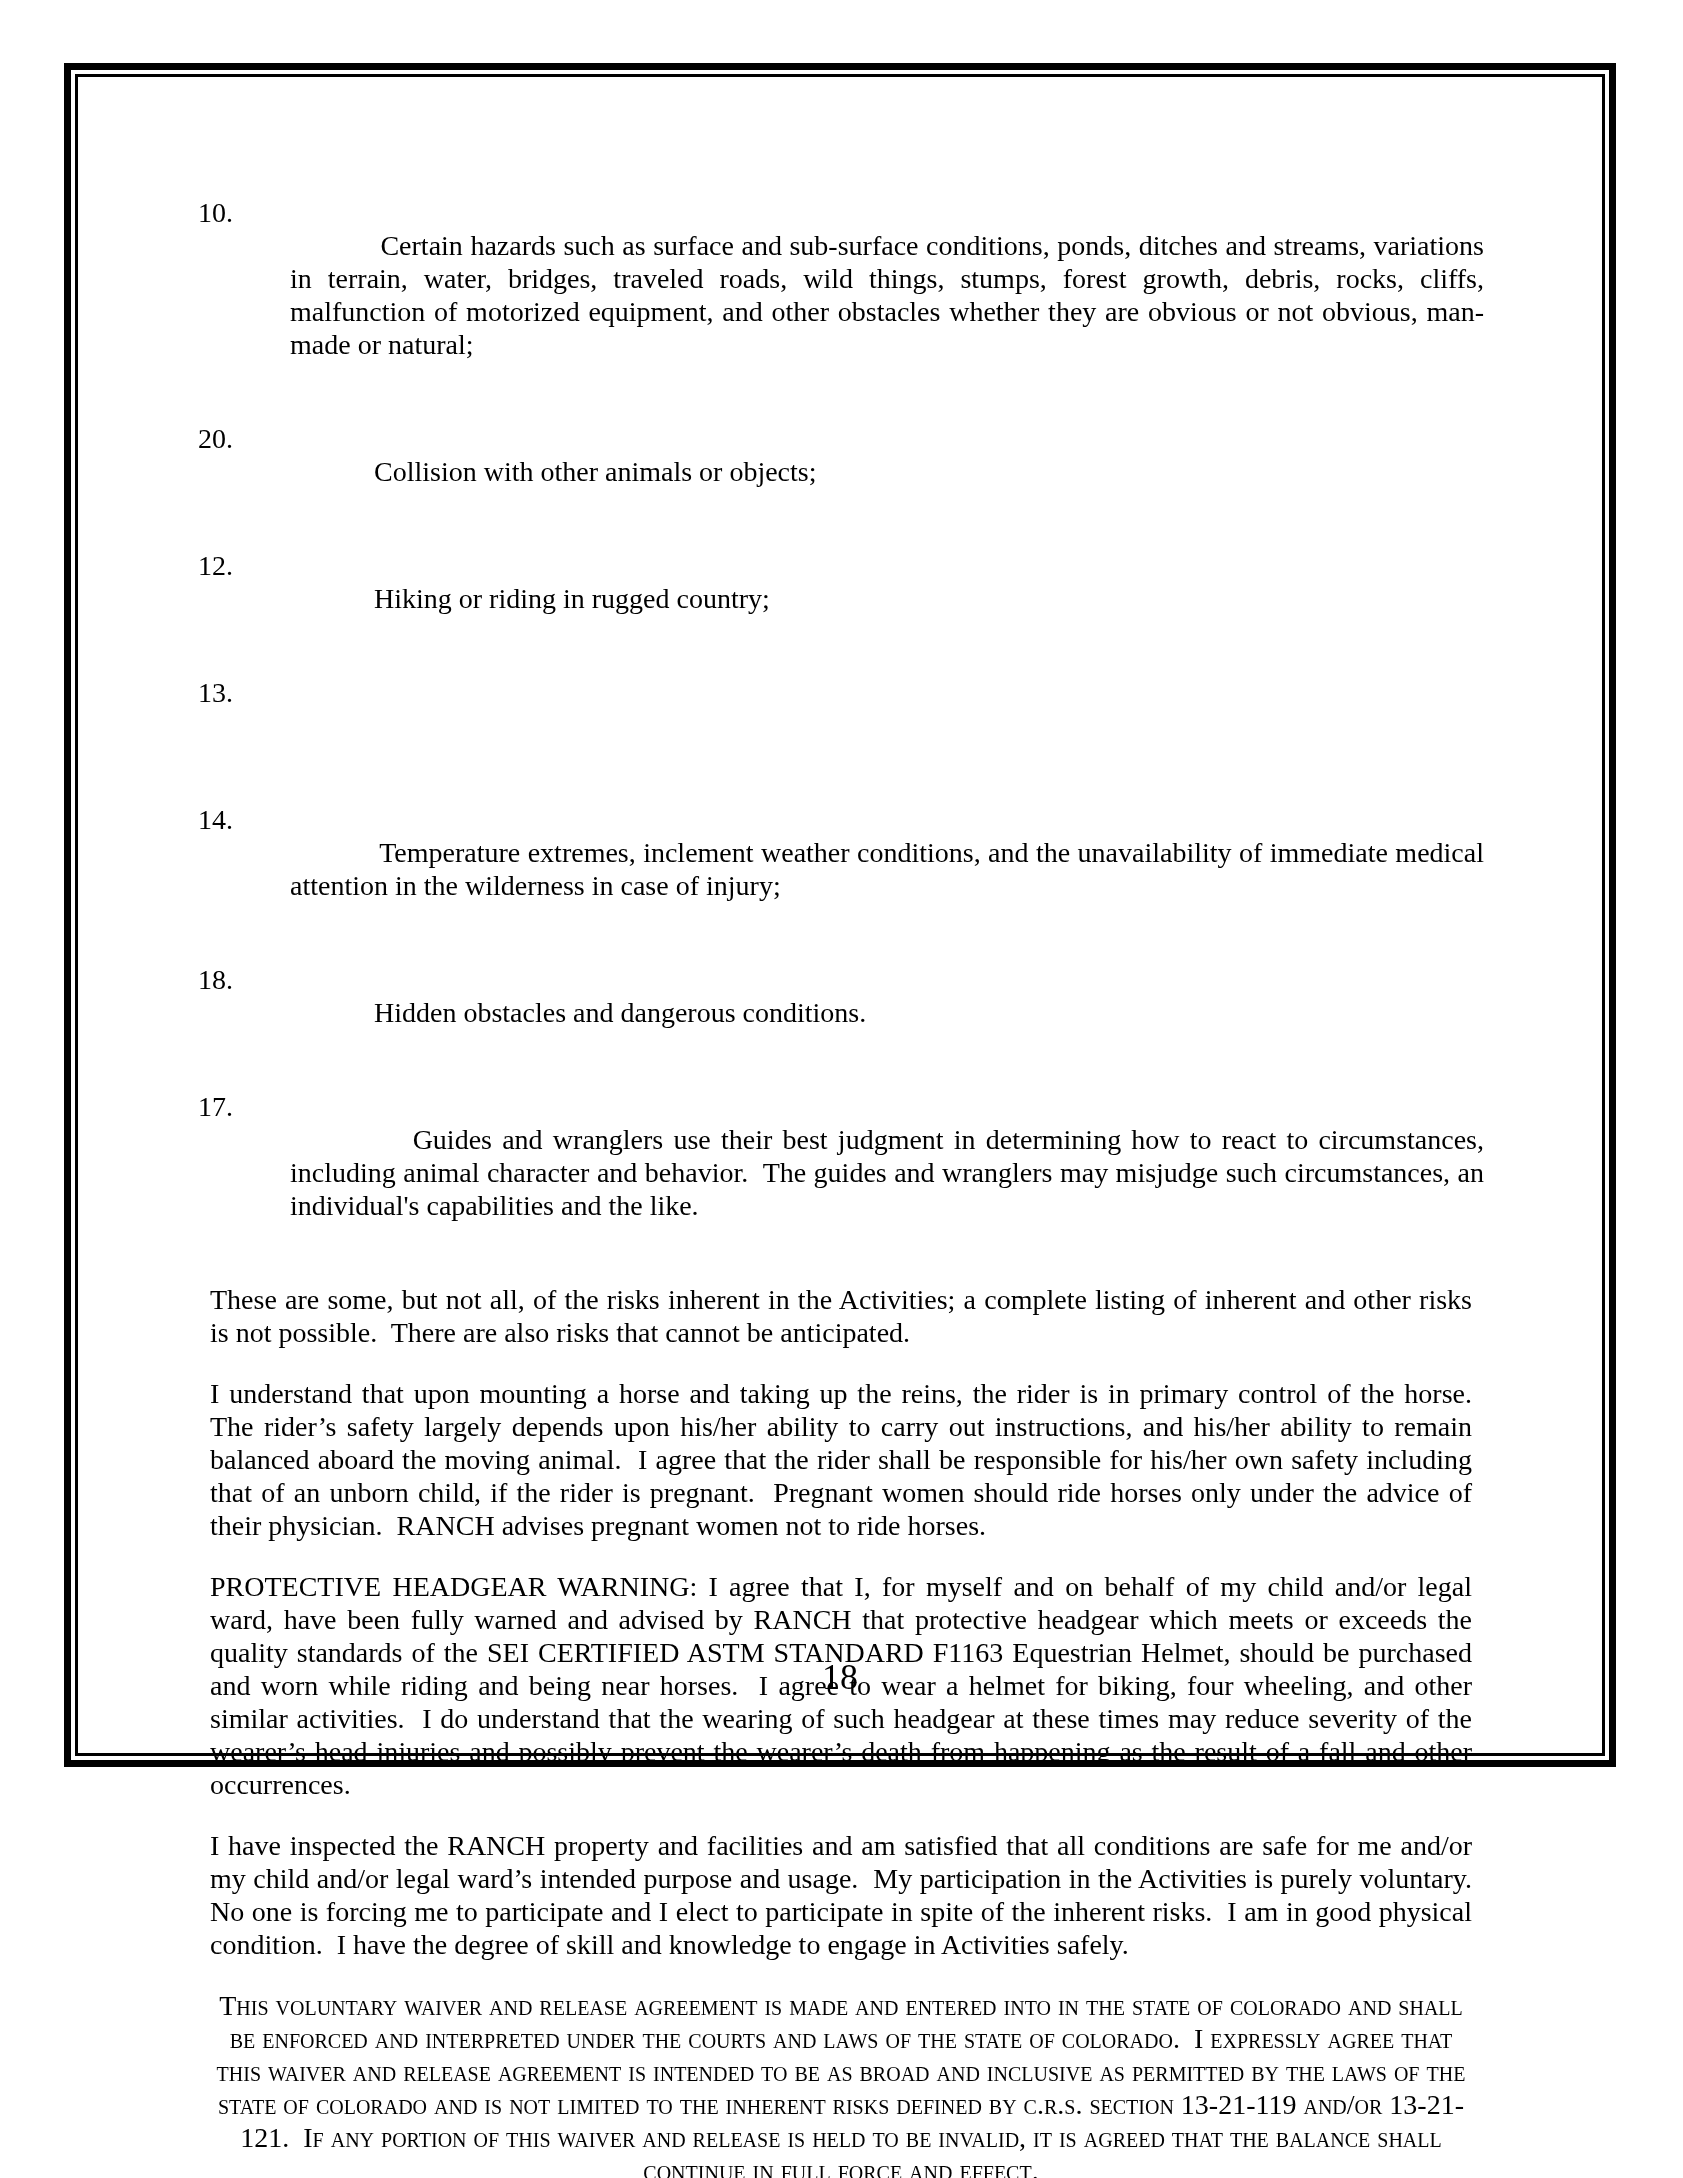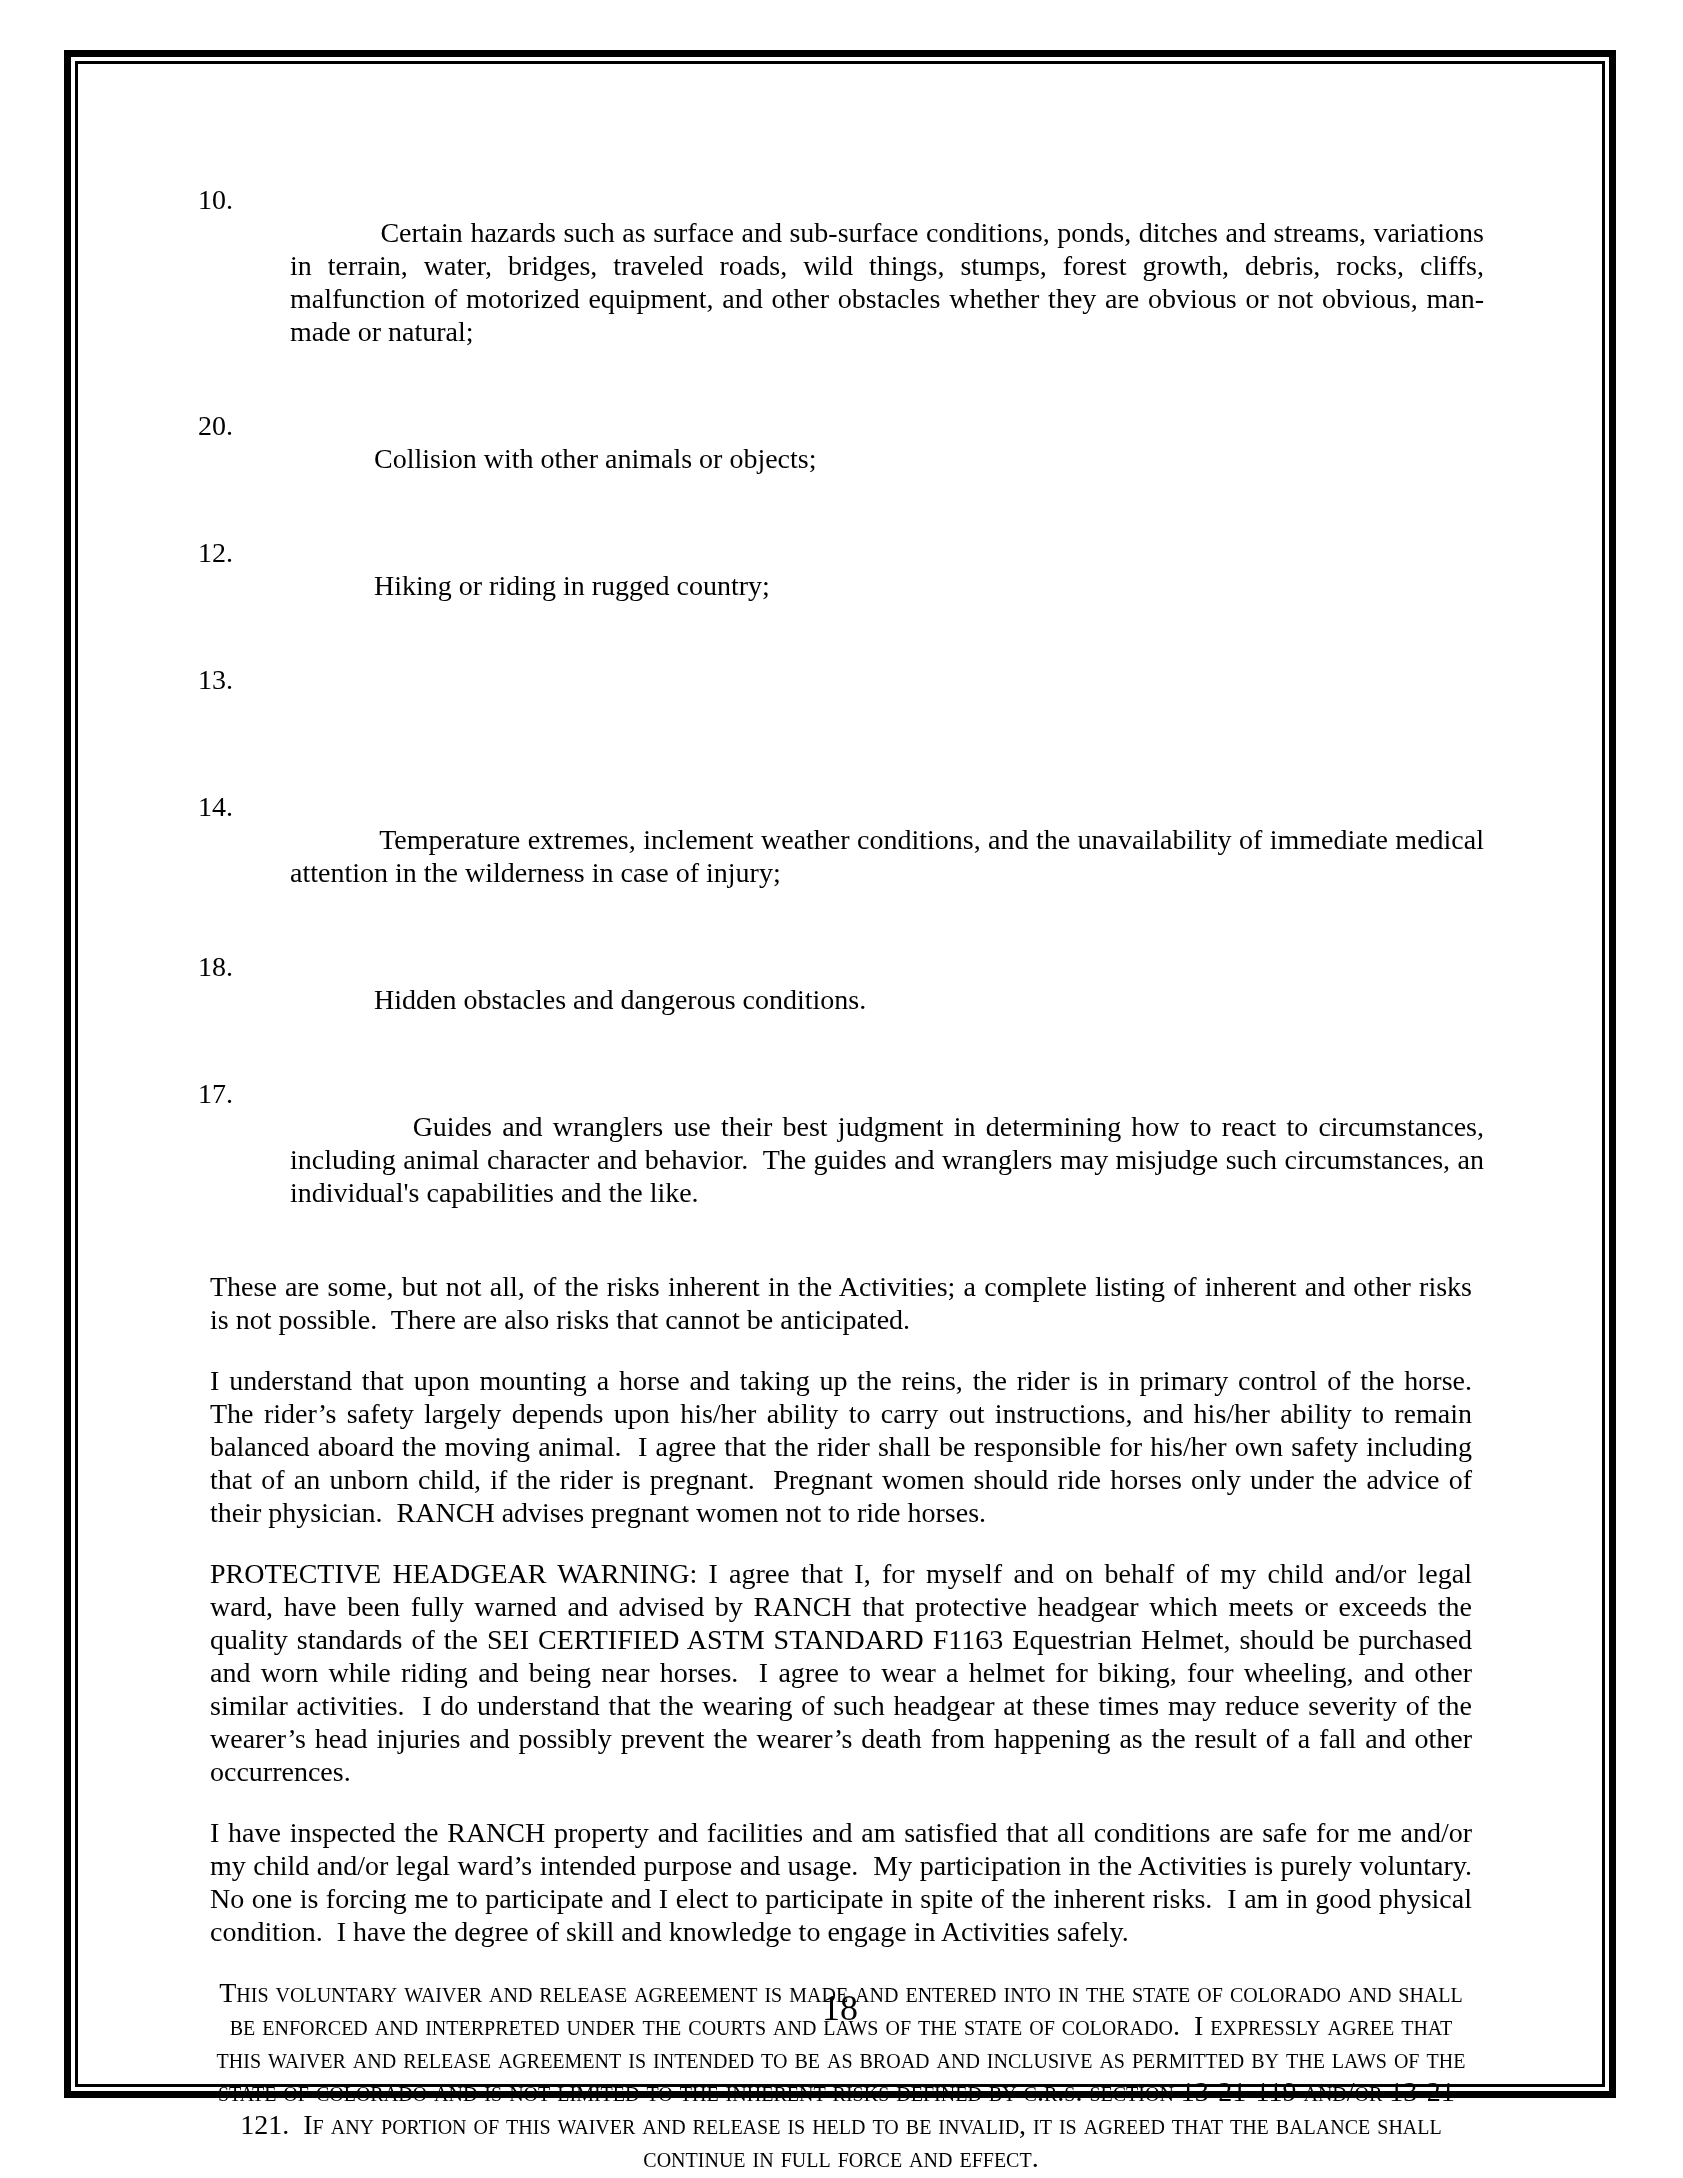--- a/index.html
+++ b/index.html
@@ -12,23 +12,23 @@
     width: 1683px;
     height: 2178px;
     background: #ffffff;
     color: #000000;
     font-family: "Liberation Serif", "DejaVu Serif", serif;
     overflow: hidden;
   }
   .frame {
     position: absolute;
     left: 64px;
-    top: 50px;
+    top: 63px;
     width: 1552px;
-    height: 2048px;
+    height: 1704px;
     border: 7px solid #000000;
     padding: 4px;
     box-sizing: border-box;
   }
   .frame-inner {
     position: relative;
     width: 100%;
     height: 100%;
     border: 3px solid #000000;
     box-sizing: border-box;

